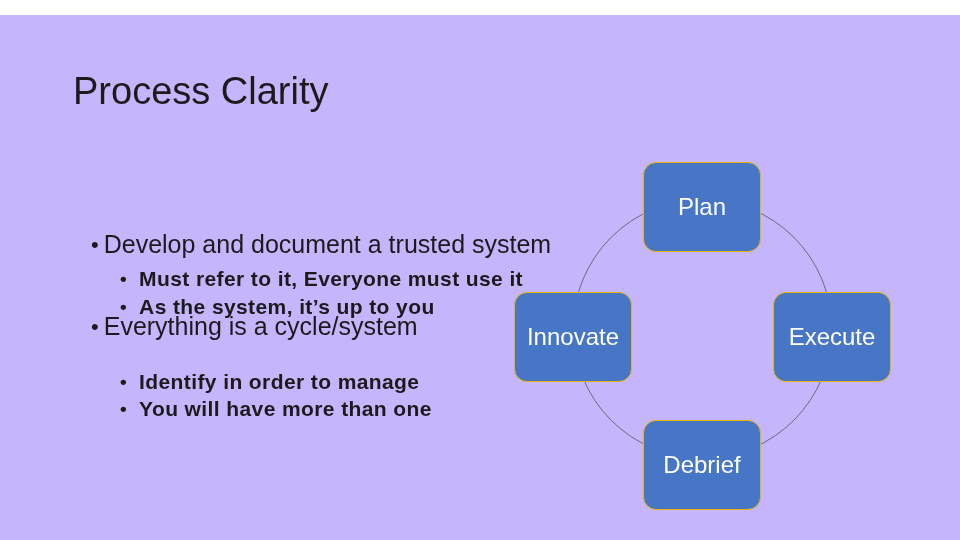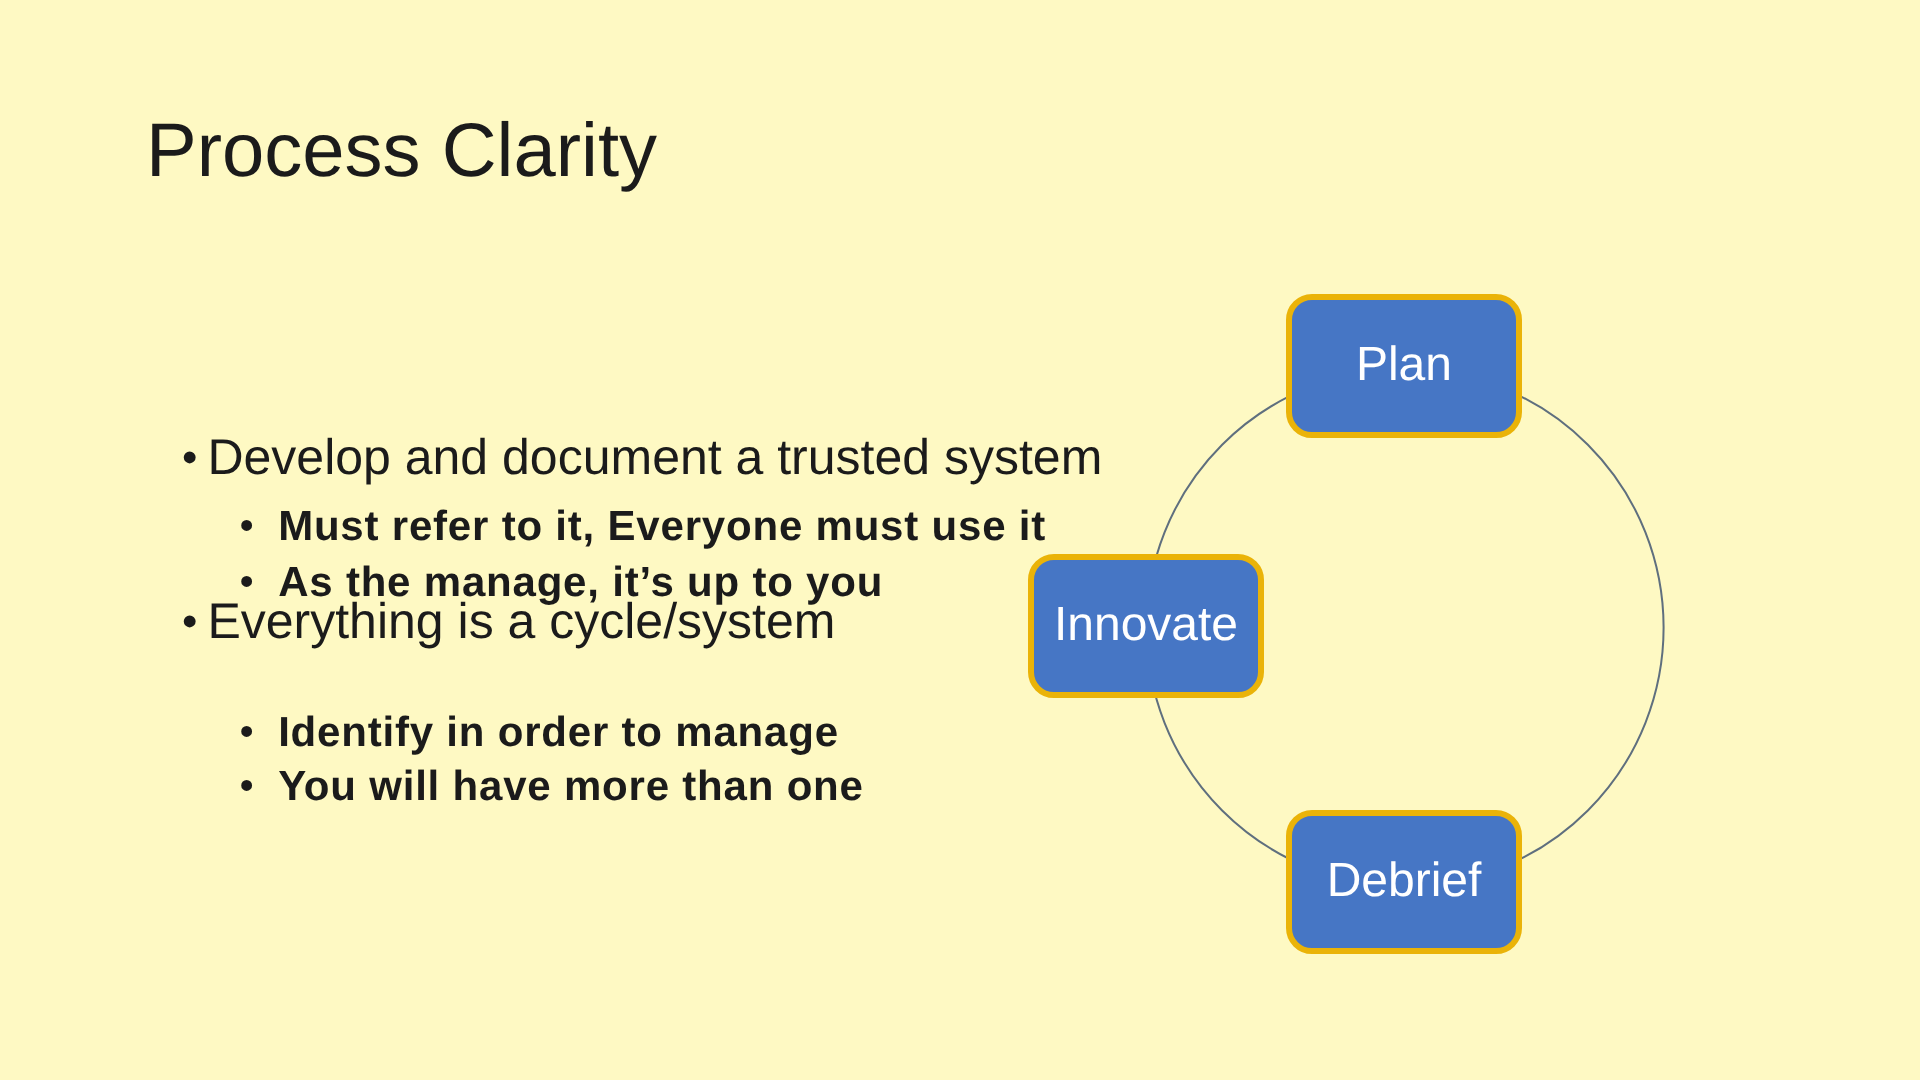--- a/index.html
+++ b/index.html
@@ -4,21 +4,21 @@
 <style>
   * { margin: 0; padding: 0; box-sizing: border-box; }
   html, body { width: 960px; height: 540px; }
   body {
     font-family: "Liberation Sans", sans-serif;
     background: #ffffff;
     position: relative;
     overflow: hidden;
     color: #1b1b1b;
   }
-  .slide { position: absolute; inset: 0; background: #fef9c3; }
+  .slide { position: absolute; inset: 0; background: #c4b5fd; margin-top: 15px; }
 
   .slide-title {
     position: absolute;
     left: 73px;
     top: 56px;
     font-size: 38px;
     font-weight: 400;
     color: #1b1b1b;
     white-space: nowrap;
     line-height: 1.1;
@@ -35,23 +35,23 @@
   .lvl1 .bullet { margin-right: 5px; font-size: 22px; vertical-align: 1px; }
   .lvl2 { left: 120px; font-size: 21px; letter-spacing: 0.4px; font-weight: bold; }
   .lvl2 .bullet { margin-right: 12px; font-size: 19px; vertical-align: 1px; }
 
   .diagram { position: absolute; inset: 0; }
   .cycle-svg { position: absolute; left: 0; top: 0; z-index: 1; }
 
   .node {
     position: absolute;
     width: 118px;
-    height: 72px;
+    height: 90px;
     background: #4676c5;
-    border: 3px solid #eab308;
+    border: 1px solid #eab308;
     border-radius: 13px;
     display: flex;
     align-items: center;
     justify-content: center;
     z-index: 2;
   }
   .node .node-label {
     color: #ffffff;
     font-size: 24px;
     font-weight: 400;
@@ -70,41 +70,44 @@
   <h1 class="slide-title">Process Clarity</h1>
 
   <div>
     <div class="bullet-line lvl1" style="top:216px">
       <span class="bullet">•</span><span>Develop and document a trusted system</span>
     </div>
     <div class="bullet-line lvl2" style="top:253px">
       <span class="bullet">•</span><span>Must refer to it, Everyone must use it</span>
     </div>
     <div class="bullet-line lvl2" style="top:281px">
-      <span class="bullet">•</span><span>As the manage, it’s up to you</span>
+      <span class="bullet">•</span><span>As the system, it’s up to you</span>
     </div>
     <div class="bullet-line lvl1" style="top:298px">
       <span class="bullet">•</span><span>Everything is a cycle/system</span>
     </div>
     <div class="bullet-line lvl2" style="top:356px">
       <span class="bullet">•</span><span>Identify in order to manage</span>
     </div>
     <div class="bullet-line lvl2" style="top:383px">
       <span class="bullet">•</span><span>You will have more than one</span>
     </div>
   </div>
 
   <div class="diagram">
     <svg class="cycle-svg" width="960" height="540" aria-hidden="true">
       <circle cx="702.5" cy="313.8" r="129.3" fill="none" stroke="#5f6f7e" stroke-width="1"></circle>
     </svg>
 
     <div class="node node-plan">
       <span class="node-label">Plan</span>
     </div>
+    <div class="node node-execute">
+      <span class="node-label">Execute</span>
+    </div>
     <div class="node node-debrief">
       <span class="node-label">Debrief</span>
     </div>
     <div class="node node-innovate">
       <span class="node-label">Innovate</span>
     </div>
   </div>
 
 </div>
 

